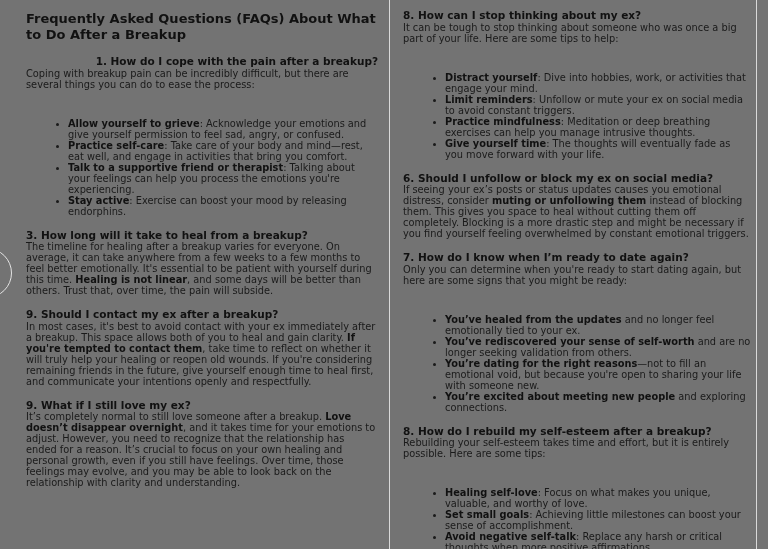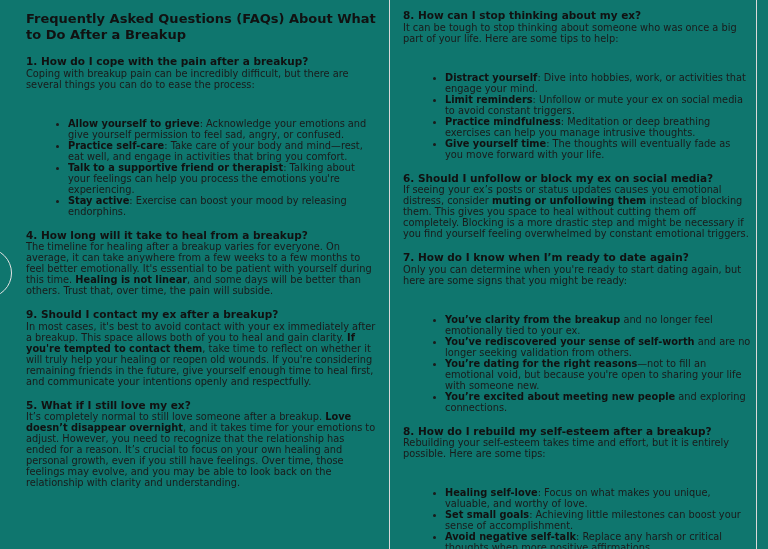--- a/index.html
+++ b/index.html
@@ -62,48 +62,48 @@
     margin: 28px 0 0 30px;
     padding: 0 0 0 12px;
   }
   ul.faq-bullets li { margin: 0; padding: 0; }
   ul.faq-bullets li::marker { color: #1a1a1a; font-size: 9px; }
   strong { font-weight: bold; color: #111111; }
 </style>
 </head>
 <body>
 
-<div class="page" style="background: #0f766e;">
+<div class="page" style="background: #737373;">
   <span class="decorative-arc"></span>
   <div class="divider divider-mid" style="background: rgb(217, 217, 217);"></div>
   <div class="divider divider-right" style="background: rgb(217, 217, 217);"></div>
 
   <div class="col col-left">
     <h1 class="doc-title">Frequently Asked Questions (FAQs) About What to Do After a Breakup</h1>
     <div class="sections">
         <section class="faq-section">
-          <h2 class="faq-q" style="color: rgb(17, 17, 17);">1. How do I cope with the pain after a breakup?</h2>
+          <h2 class="faq-q" style="color: rgb(17, 17, 17); text-align: right;">1. How do I cope with the pain after a breakup?</h2>
           <p class="faq-a"><span>Coping with breakup pain can be incredibly difficult, but there are several things you can do to ease the process:</span></p>
           <ul class="faq-bullets">
             <li><strong>Allow yourself to grieve</strong><span>: Acknowledge your emotions and give yourself permission to feel sad, angry, or confused.</span></li>
             <li><strong>Practice self-care</strong><span>: Take care of your body and mind—rest, eat well, and engage in activities that bring you comfort.</span></li>
             <li><strong>Talk to a supportive friend or therapist</strong><span>: Talking about your feelings can help you process the emotions you're experiencing.</span></li>
             <li><strong>Stay active</strong><span>: Exercise can boost your mood by releasing endorphins.</span></li>
           </ul>
         </section>
         <section class="faq-section">
-          <h2 class="faq-q" style="color: rgb(17, 17, 17);">4. How long will it take to heal from a breakup?</h2>
+          <h2 class="faq-q" style="color: rgb(17, 17, 17);">3. How long will it take to heal from a breakup?</h2>
           <p class="faq-a"><span>The timeline for healing after a breakup varies for everyone. On average, it can take anywhere from a few weeks to a few months to feel better emotionally. It's essential to be patient with yourself during this time. </span><strong>Healing is not linear</strong><span>, and some days will be better than others. Trust that, over time, the pain will subside.</span></p>
         </section>
         <section class="faq-section">
           <h2 class="faq-q" style="color: rgb(17, 17, 17);">9. Should I contact my ex after a breakup?</h2>
           <p class="faq-a"><span>In most cases, it's best to avoid contact with your ex immediately after a breakup. This space allows both of you to heal and gain clarity. </span><strong>If you're tempted to contact them</strong><span>, take time to reflect on whether it will truly help your healing or reopen old wounds. If you're considering remaining friends in the future, give yourself enough time to heal first, and communicate your intentions openly and respectfully.</span></p>
         </section>
         <section class="faq-section">
-          <h2 class="faq-q" style="color: rgb(17, 17, 17);">5. What if I still love my ex?</h2>
+          <h2 class="faq-q" style="color: rgb(17, 17, 17);">9. What if I still love my ex?</h2>
           <p class="faq-a"><span>It’s completely normal to still love someone after a breakup. </span><strong>Love doesn’t disappear overnight</strong><span>, and it takes time for your emotions to adjust. However, you need to recognize that the relationship has ended for a reason. It’s crucial to focus on your own healing and personal growth, even if you still have feelings. Over time, those feelings may evolve, and you may be able to look back on the relationship with clarity and understanding.</span></p>
         </section>
       </div>
   </div>
 
   <div class="col col-right">
     <div class="sections">
         <section class="faq-section">
           <h2 class="faq-q" style="color: rgb(17, 17, 17);">8. How can I stop thinking about my ex?</h2>
           <p class="faq-a"><span>It can be tough to stop thinking about someone who was once a big part of your life. Here are some tips to help:</span></p>
@@ -115,21 +115,21 @@
           </ul>
         </section>
         <section class="faq-section">
           <h2 class="faq-q" style="color: rgb(17, 17, 17);">6. Should I unfollow or block my ex on social media?</h2>
           <p class="faq-a"><span>If seeing your ex’s posts or status updates causes you emotional distress, consider </span><strong>muting or unfollowing them</strong><span> instead of blocking them. This gives you space to heal without cutting them off completely. Blocking is a more drastic step and might be necessary if you find yourself feeling overwhelmed by constant emotional triggers.</span></p>
         </section>
         <section class="faq-section">
           <h2 class="faq-q" style="color: rgb(17, 17, 17);">7. How do I know when I’m ready to date again?</h2>
           <p class="faq-a"><span>Only you can determine when you're ready to start dating again, but here are some signs that you might be ready:</span></p>
           <ul class="faq-bullets">
-            <li><strong>You’ve clarity from the breakup</strong><span> and no longer feel emotionally tied to your ex.</span></li>
+            <li><strong>You’ve healed from the updates</strong><span> and no longer feel emotionally tied to your ex.</span></li>
             <li><strong>You’ve rediscovered your sense of self-worth</strong><span> and are no longer seeking validation from others.</span></li>
             <li><strong>You’re dating for the right reasons</strong><span>—not to fill an emotional void, but because you're open to sharing your life with someone new.</span></li>
             <li><strong>You’re excited about meeting new people</strong><span> and exploring connections.</span></li>
           </ul>
         </section>
         <section class="faq-section">
           <h2 class="faq-q" style="color: rgb(17, 17, 17);">8. How do I rebuild my self-esteem after a breakup?</h2>
           <p class="faq-a"><span>Rebuilding your self-esteem takes time and effort, but it is entirely possible. Here are some tips:</span></p>
           <ul class="faq-bullets">
             <li><strong>Healing self-love</strong><span>: Focus on what makes you unique, valuable, and worthy of love.</span></li>

